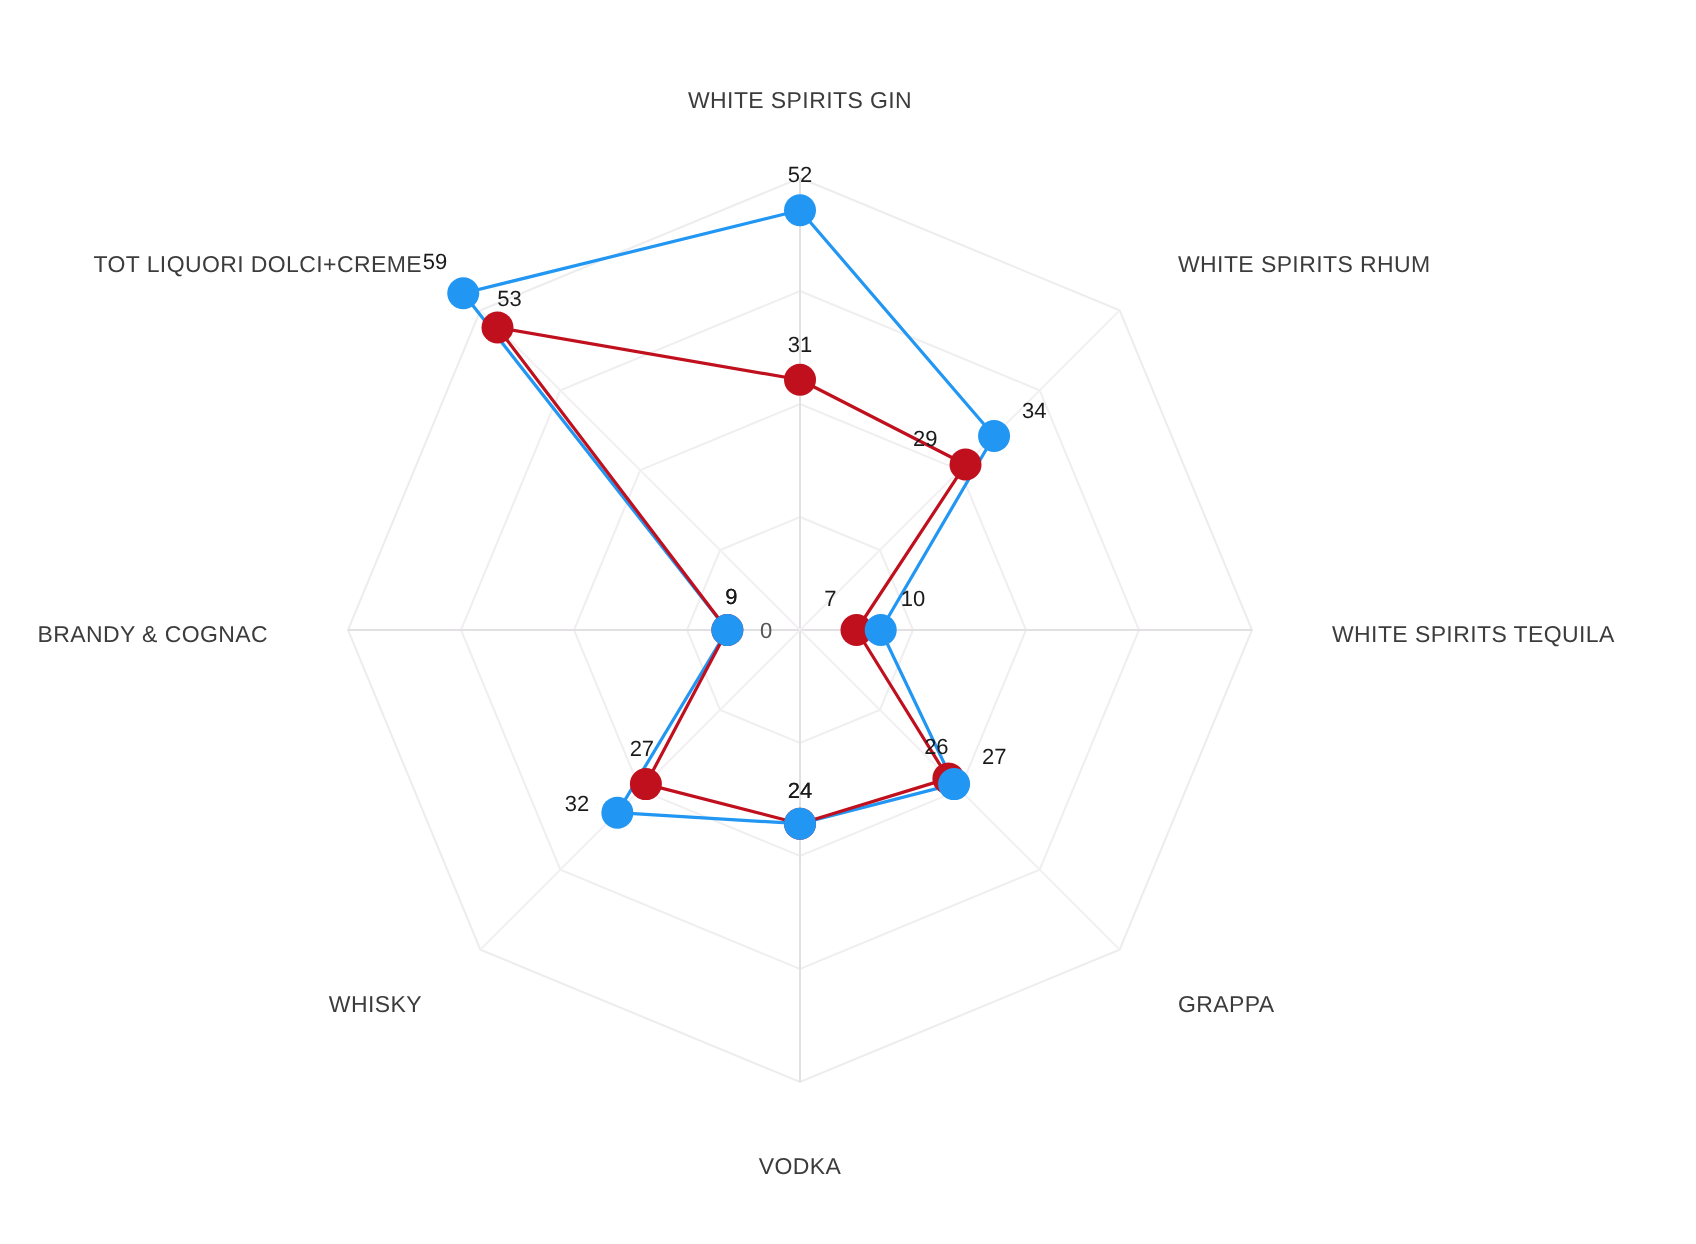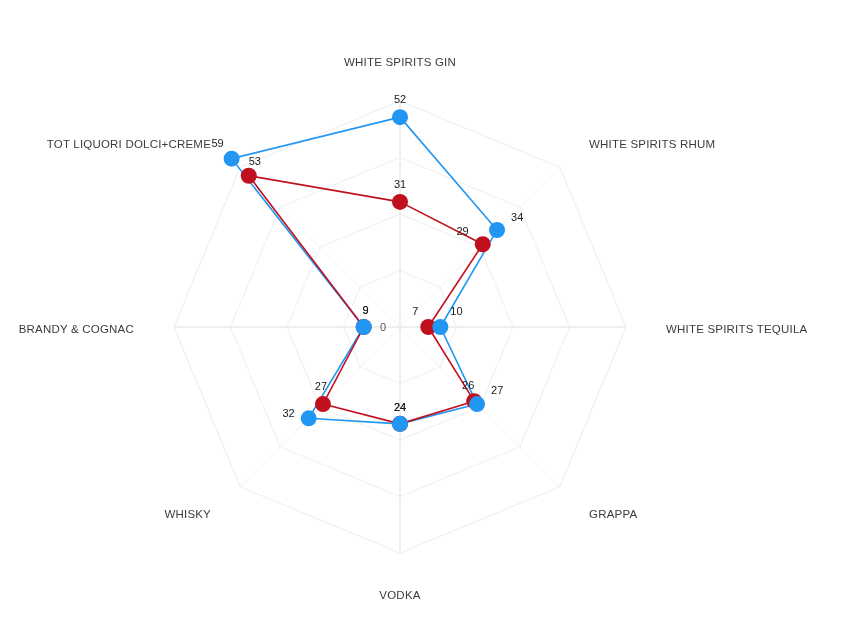--- a/index.html
+++ b/index.html
@@ -3,21 +3,21 @@
 <meta charset="utf-8">
 <style>
   html,body{margin:0;padding:0;}
   body{
     width:848px;height:622px;
     background:#ffffff;
     font-family:"Liberation Sans", sans-serif;
     overflow:hidden;
     position:relative;
   }
-  #chart-root{position:absolute;left:0;top:12px;width:848px;height:487px;}
+  #chart-root{position:absolute;left:0;top:0;width:848px;height:487px;}
   svg#radar{display:block;width:848px;height:622px;}
 
   .axis-label{
     font-family:"Liberation Sans", sans-serif;
     font-size:11.5px;
     fill:#3c3c3c;
     letter-spacing:0.2px;
   }
   .value-label{
     font-family:"Liberation Sans", sans-serif;

